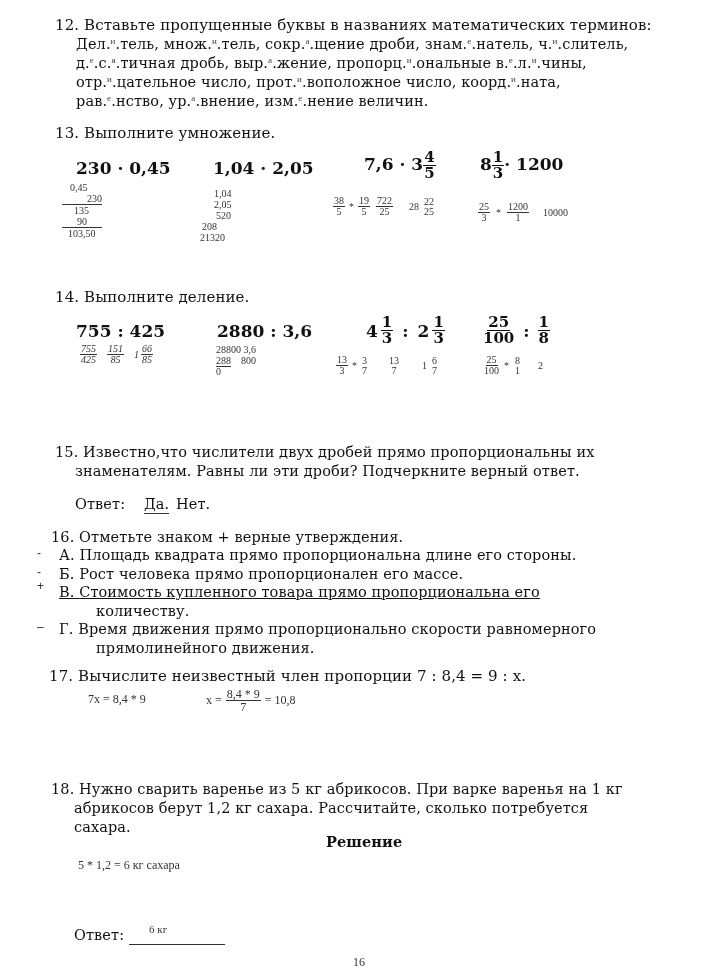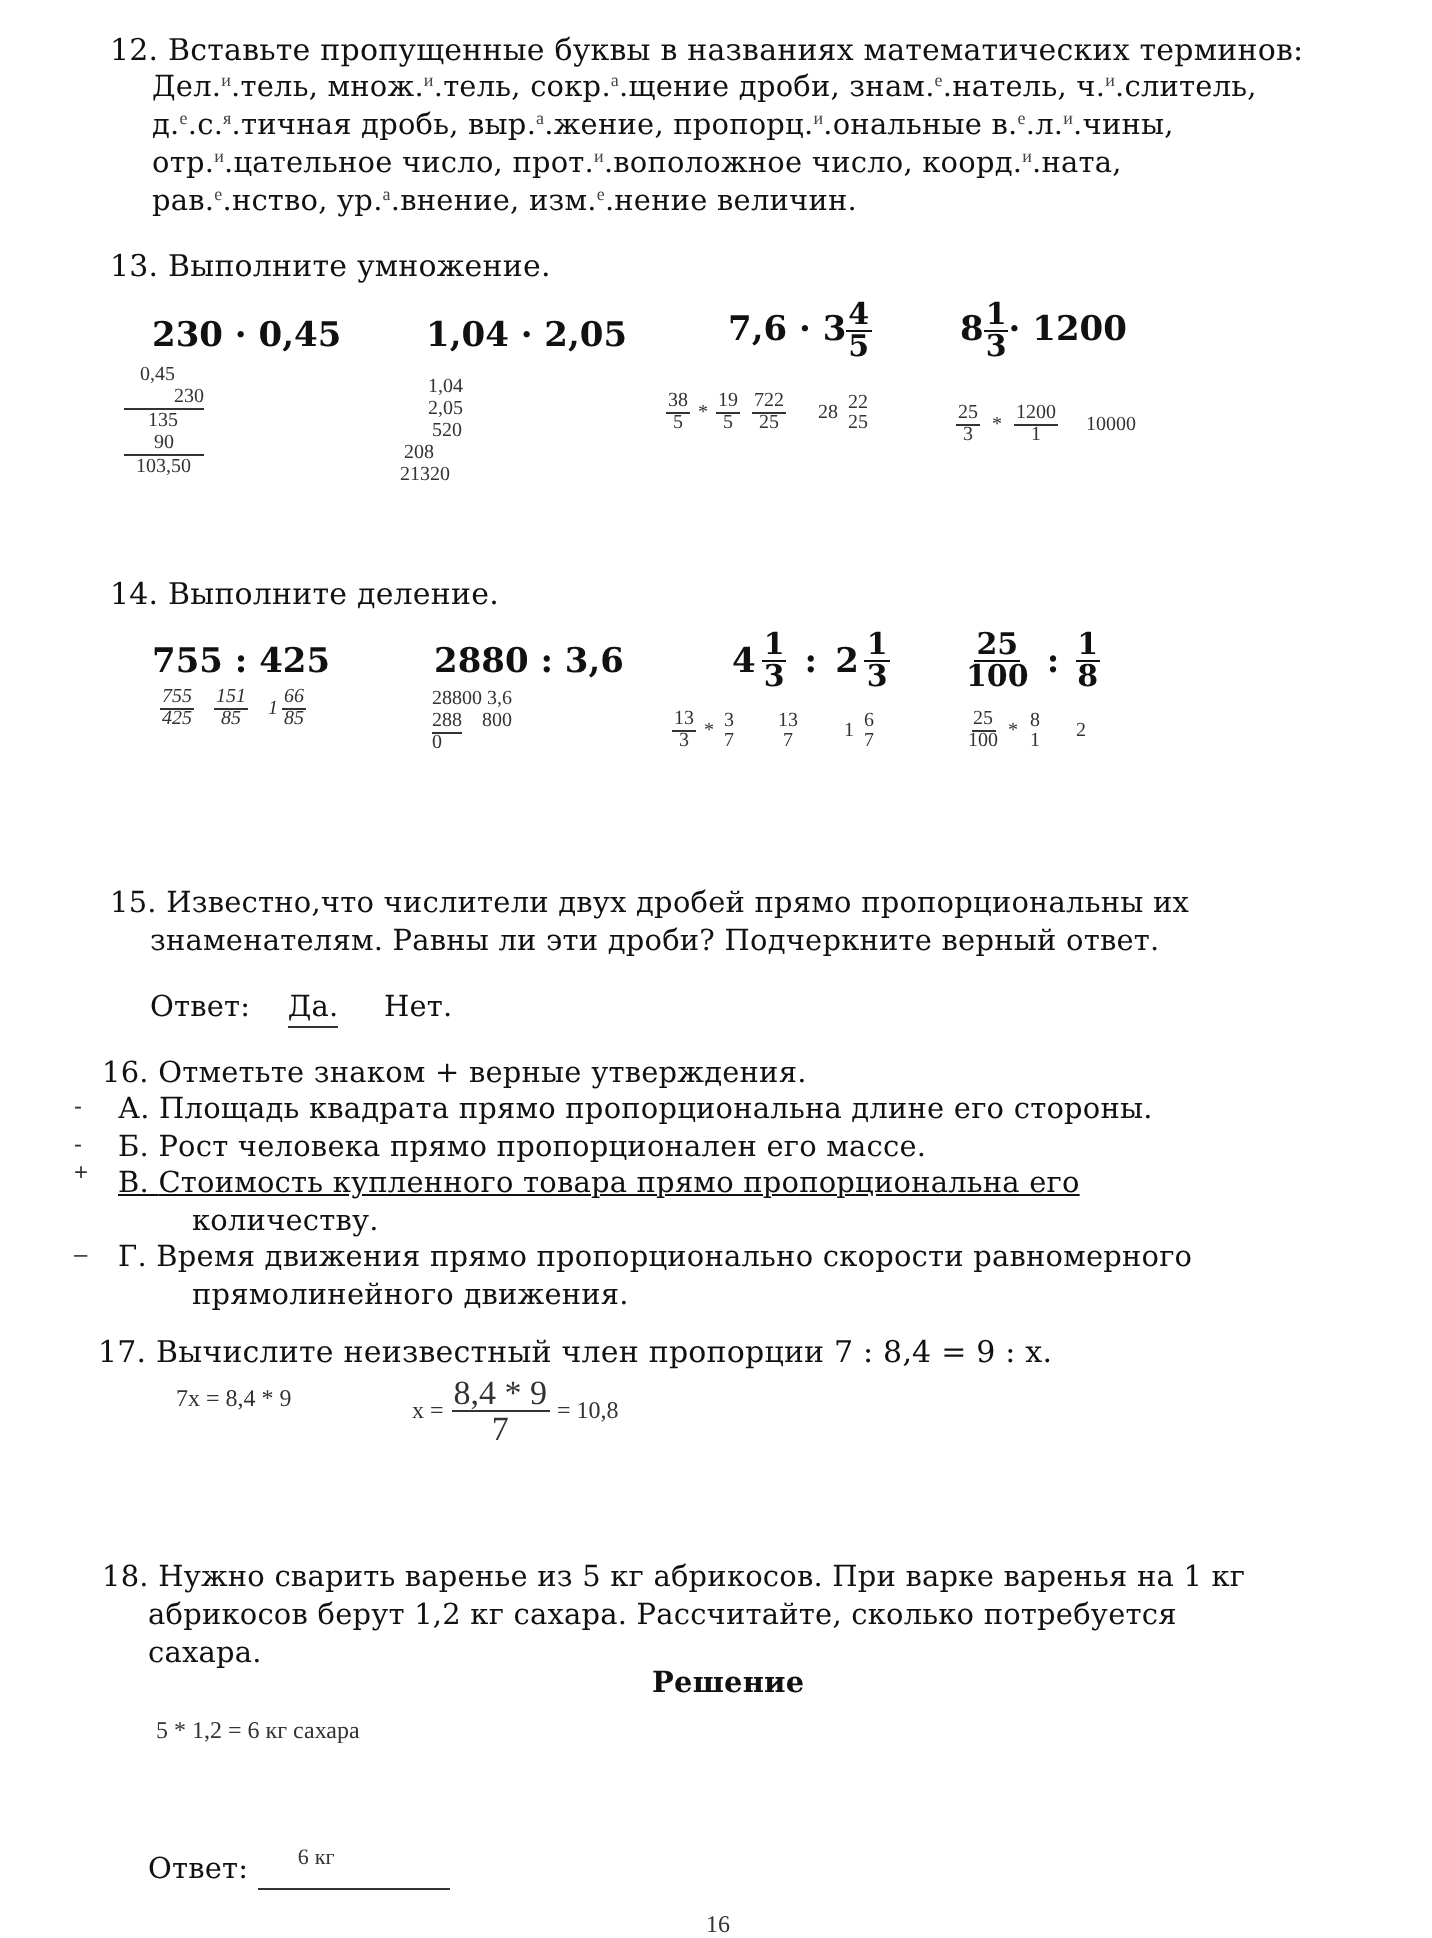--- a/index.html
+++ b/index.html
@@ -199,21 +199,21 @@
 
 <div>
   <div class="abs q" style="left:55px;top:443px;">
     <span>15.</span>
     <span>Известно,что числители двух дробей прямо пропорциональны их</span>
   </div>
   <div class="abs q" style="left:75px;top:462px;">знаменателям. Равны ли эти дроби? Подчеркните верный ответ.</div>
   <div class="abs q" style="left:75px;top:495px;">
     <span>Ответ:</span>
     <span style="margin-left:14px;border-bottom:1px solid #333;padding-bottom:1px;">Да.</span>
-    <span style="margin-left:18px">Нет.</span>
+    <span style="margin-left:2px">Нет.</span>
   </div>
 </div>
 
 <div>
   <div class="abs q" style="left:51px;top:528px;">
     <span>16.</span>
     <span>Отметьте знаком  + верные утверждения.</span>
   </div>
   <div id="t16items">
       <div class="abs mark" style="left: 37px; top: 546px;">-</div>
@@ -230,21 +230,21 @@
 </div>
 
 <div>
   <div class="abs q q-title" style="left:49px;top:667px;">
     <span>17.</span>
     <span>Вычислите неизвестный член пропорции 7 : 8,4 = 9 : x.</span>
   </div>
   <div class="abs hw-lg" style="left:88px;top:692px;">7x = 8,4 * 9</div>
   <div class="abs hw-lg" style="left:206px;top:688px;display:flex;align-items:center;gap:4px;">
     <span>x =</span>
-    <span class="sfrac" style="font-size:17px">
+    <span class="sfrac" style="font-size:12px">
         <span class="num">8,4 * 9</span>
         <span>7</span>
       </span>
     <span>= 10,8</span>
   </div>
 </div>
 
 <div>
   <div class="abs q" style="left:51px;top:780px;">
     <span>18.</span>

